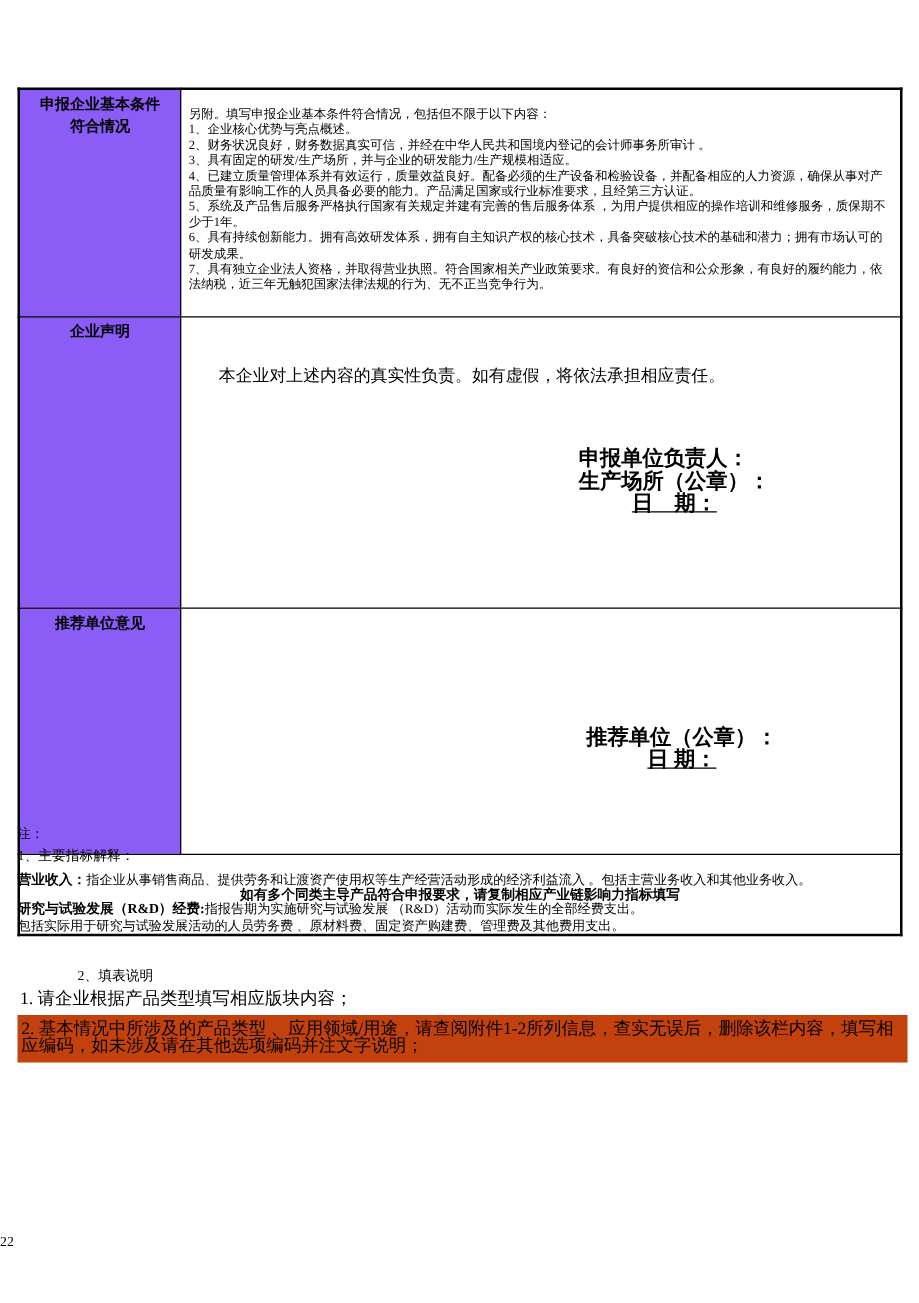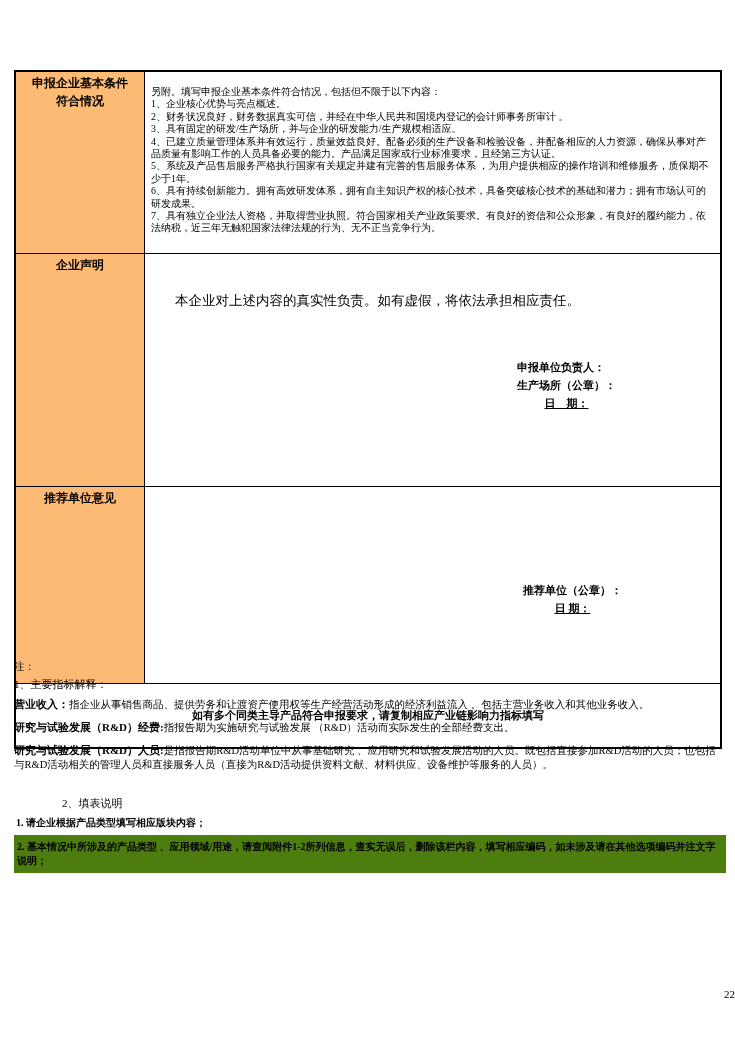--- a/index.html
+++ b/index.html
@@ -7,50 +7,50 @@
     width:735px; height:1042px; position:relative; overflow:hidden;
     font-family:"Liberation Serif","DejaVu Serif",serif; color:#000;
   }
   .doc-table {
     position:absolute; left:14px; top:70px; width:708px;
     border-collapse:collapse; table-layout:fixed;
     border:2px solid #000;
   }
   .doc-table td { border:1px solid #000; vertical-align:top; }
   .hcell {
-    width:124px; background:#fdba74; text-align:center; vertical-align:middle;
+    width:124px; background:#8b5cf6; text-align:center; vertical-align:middle;
     font-weight:bold; font-size:12px; line-height:1.5; padding:2px;
   }
   .hline { display:block; }
   .ccell { padding:18px 6px; font-size:10px; line-height:12.4px; }
   .r1cell { padding-top:14px; }
   .r1cell p { margin:0; }
   .r2cell { height:196px; position:relative;margin-top:29px; }
   .r3cell { height:160px; position:relative; }
   .statement { font-size:13.5px; line-height:1.4; padding:20px 10px 0 24px; }
-  .signblock { position:absolute; font-size:11px; font-weight:bold; line-height:18px; }
+  .signblock { position:absolute; font-size:17px; font-weight:bold; line-height:18px; }
   .sb-declare { top:104px; right:104px; }
   .sb-recommend { top:94px; right:98px; }
   .sign-center { text-align:center;text-decoration:underline; }
   .footnote {
     text-align:center; font-weight:bold; font-size:11px; padding:24px 4px;
     font-family:"Liberation Sans","DejaVu Sans",sans-serif;
   }
   .notes { position:absolute; left:14px; top:660px; width:712px; }
   .note-label { font-size:10.5px; margin:0 0 2px 0; }
   .note-heading { font-size:11px; font-weight:normal; margin:3px 0 4px 0; }
   .def-para { font-size:10.5px; line-height:14px; margin:5px 0 8px 0; }
   .def-term { font-weight:bold; font-size:11px; }
   .def-cont { margin-top:0; }
   .section2 { margin-top:24px;margin-left:48px; }
-  .fill-item { font-size:10px; line-height:14px; margin:4px 0; padding:1px 2px;font-weight:bold; }
-  .fill-item.hl { background:#4d7c0f; padding:5px 3px; margin:3px 0; }
+  .fill-item { font-size:14px; line-height:14px; margin:4px 0; padding:1px 2px; }
+  .fill-item.hl { background:#c2410c; padding:5px 3px; margin:3px 0; }
   .pageno {
     position:absolute; top:988px; left:0; width:100%;
-    text-align:right; font-size:11px;
+    text-align:left; font-size:11px;
   }
 </style>
 </head>
 <body>
 
 <div>
 
   <table class="doc-table">
     <tbody>
         <tr>
@@ -99,23 +99,22 @@
   </tbody>
     </table>
 
   <div class="notes">
     <p class="note-label">注：</p>
     <p class="note-heading">1、主要指标解释：</p>
 
     <p class="def-para"><span class="def-term">营业收入：</span><span>指企业从事销售商品、提供劳务和让渡资产使用权等生产经营活动形成的经济利益流入 。包括主营业务收入和其他业务收入。</span></p>
 
     <p class="def-para"><span class="def-term">研究与试验发展（R&amp;D）经费:</span><span>指报告期为实施研究与试验发展 （R&amp;D）活动而实际发生的全部经费支出。</span><br>
-    </p>
+    <span class="def-cont">包括实际用于研究与试验发展活动的人员劳务费 、原材料费、固定资产购建费、管理费及其他费用支出。</span></p>
 
-    <p class="def-para"><span class="def-term">研究与试验发展（R&amp;D）人员:</span><span>是指报告期R&amp;D活动单位中从事基础研究 、应用研究和试验发展活动的人员。既包括直接参加R&amp;D活动的人员；也包括与R&amp;D活动相关的管理人员和直接服务人员（直接为R&amp;D活动提供资料文献、材料供应、设备维护等服务的人员）。</span></p>
 
     <p class="note-heading section2">2、填表说明</p>
     <p class="fill-item">1. 请企业根据产品类型填写相应版块内容；</p>
     <p class="fill-item hl">2. 基本情况中所涉及的产品类型 、应用领域/用途，请查阅附件1-2所列信息，查实无误后，删除该栏内容，填写相应编码，如未涉及请在其他选项编码并注文字说明；</p>
   </div>
 
   <div class="pageno">22</div>
 
 </div>
 

